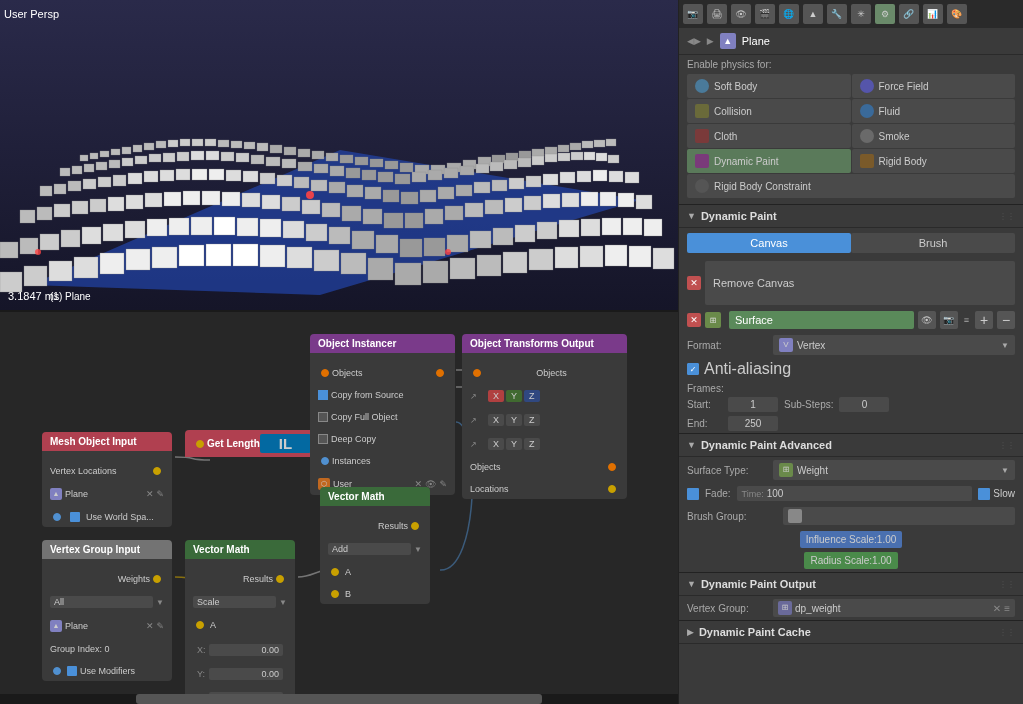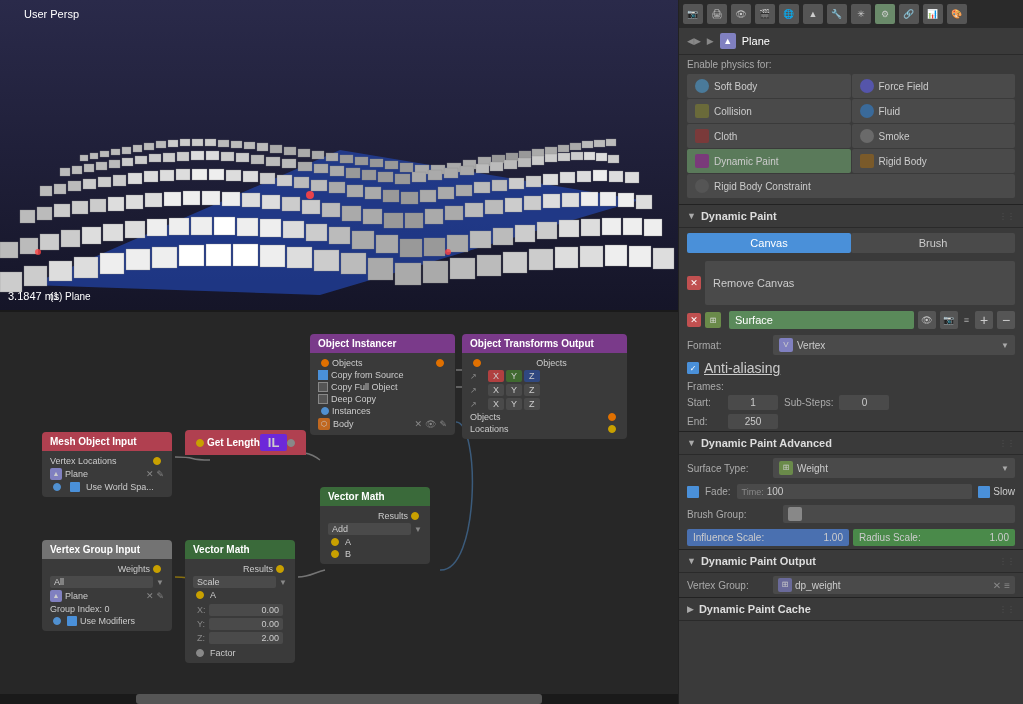--- a/index.html
+++ b/index.html
@@ -3,40 +3,40 @@
   <meta charset="utf-8">
   <style>
     * { margin: 0; padding: 0; box-sizing: border-box; }
     body { width: 1023px; height: 704px; background: #3c3c3c; font-family: 'Segoe UI', Arial, sans-serif; font-size: 11px; color: #ddd; overflow: hidden; display: flex; }
 
     
     .left-panel { width: 678px; height: 704px; display: flex; flex-direction: column; background: #2a2a2a; }
 
     
     .viewport { width: 678px; height: 310px; background: #1a1a1a; position: relative; overflow: hidden; }
-    .viewport-label { position: absolute; top: 8px; left: 24px; color: #fff; font-size: 11px; z-index: 10; }
+    .viewport-label { position: absolute; top: 8px; left: 4px; color: #fff; font-size: 11px; z-index: 10; }
     .viewport-time { position: absolute; bottom: 8px; left: 8px; color: #fff; font-size: 11px; z-index: 10; }
     .plane-label { position: absolute; bottom: 8px; left: 50px; color: #fff; font-size: 10px; z-index: 10; }
     .viewport-bg {
       width: 100%; height: 100%;
       background: linear-gradient(180deg, #3a3a5a 0%, #1a1a3a 60%, #222233 100%);
       position: relative;
     }
 
     
     .node-editor { flex: 1; background: #2a2a2a; position: relative; overflow: hidden; border-top: 2px solid #1a1a1a; }
     .node-editor-bg { width: 100%; height: 100%; background: #272727; position: relative; }
     .scrollbar-h { position: absolute; bottom: 0; left: 0; right: 0; height: 10px; background: #1a1a1a; }
     .scrollbar-thumb { height: 10px; background: #555; border-radius: 3px; width: 60%; margin-left: 20%; }
 
     
     .node { position: absolute; border-radius: 4px; min-width: 130px; }
     .node-header { padding: 4px 8px; border-radius: 4px 4px 0 0; font-size: 10px; font-weight: bold; color: #fff; display: flex; align-items: center; justify-content: space-between; }
     .node-body { background: #3a3a3a; border-radius: 0 0 4px 4px; padding: 4px; }
-    .node-row { display: flex; align-items: center; font-size: 9px; color: #ccc; padding: 1px 4px; position: relative; }
+    .node-row { display: flex; align-items: center; font-size: 9px; color: #ccc; padding: 1px 4px; position: relative; margin-top: 10px; }
     .socket { width: 8px; height: 8px; border-radius: 50%; border: 1px solid #888; display: inline-block; margin: 0 3px; }
     .socket-yellow { background: #c8a000; border-color: #c8a000; }
     .socket-orange { background: #e07000; border-color: #e07000; }
     .socket-blue { background: #5090d0; border-color: #5090d0; }
     .socket-gray { background: #888; border-color: #888; }
 
     .node-mesh { top: 120px; left: 42px; }
     .node-mesh .node-header { background: #b04050; }
     .node-getlength { top: 118px; left: 185px; }
     .node-getlength .node-header { background: #b04050; }
@@ -101,21 +101,21 @@
 
     
     .form-row { display: flex; align-items: center; padding: 3px 8px; gap: 6px; }
     .form-label { color: #aaa; font-size: 10px; min-width: 80px; }
     .dropdown { background: #4a4a4a; border: none; color: #ccc; padding: 3px 6px; font-size: 10px; border-radius: 2px; width: 100%; cursor: pointer; display: flex; align-items: center; justify-content: space-between; }
     .dropdown-arrow { font-size: 8px; color: #aaa; }
 
     
     .check-row { display: flex; align-items: center; padding: 2px 8px; gap: 5px; }
     .checkbox { width: 12px; height: 12px; background: #4a90d9; border: 1px solid #4a90d9; border-radius: 1px; display: flex; align-items: center; justify-content: center; }
-    .check-label { font-size: 14px; color: #ccc; text-decoration: underline; }
+    .check-label { font-size: 16px; color: #ccc; }
 
     
     .frames-label { color: #aaa; font-size: 10px; padding: 3px 8px 1px; }
     .frames-row { display: flex; align-items: center; padding: 2px 8px; gap: 6px; }
     .num-field { background: #4a4a4a; border: none; color: #ccc; padding: 2px 5px; font-size: 10px; border-radius: 2px; min-width: 50px; text-align: center; }
     .field-label { color: #aaa; font-size: 10px; min-width: 35px; }
 
     
     .type-row { display: flex; align-items: center; padding: 3px 8px; gap: 6px; }
     .type-label { color: #aaa; font-size: 10px; min-width: 80px; }
@@ -132,21 +132,21 @@
     .slow-cb { width: 12px; height: 12px; background: #4a90d9; border-radius: 1px; }
     .slow-text { color: #ccc; font-size: 10px; }
 
     
     .brush-row { display: flex; align-items: center; padding: 3px 8px; gap: 16px; }
     .brush-label { color: #aaa; font-size: 10px; min-width: 80px; }
     .brush-field { flex: 1; background: #4a4a4a; border-radius: 2px; padding: 2px 5px; display: flex; align-items: center; }
     .brush-icon { width: 14px; height: 14px; background: #888; border-radius: 2px; }
 
     
-    .scale-row { display: flex; align-items: center; padding: 3px 8px; gap: 4px; }
+    .scale-row { display: flex; align-items: center; padding: 3px 8px; gap: 4px; flex-direction: column; }
     .scale-btn { flex: 1; background: #4a70b0; border: none; color: #ccc; padding: 3px 6px; font-size: 10px; border-radius: 2px; cursor: pointer; display: flex; align-items: center; justify-content: space-between; }
     .scale-btn.green { background: #4a8a4a; }
 
     
     .vg-row { display: flex; align-items: center; padding: 3px 8px; gap: 6px; }
     .vg-label { color: #aaa; font-size: 10px; min-width: 80px; }
     .vg-field { flex: 1; background: #4a4a4a; border: none; color: #ccc; padding: 2px 5px; font-size: 10px; border-radius: 2px; display: flex; align-items: center; gap: 3px; }
     .vg-text { flex: 1; color: #ccc; font-size: 10px; }
     .vg-x { color: #888; cursor: pointer; font-size: 10px; }
     .vg-menu { color: #888; font-size: 10px; cursor: pointer; }
@@ -446,21 +446,21 @@
             <span style="width:10px;height:10px;background:#4a90d9;border-radius:1px;display:inline-block;"></span>
             <span style="font-size:9px;">Use World Spa...</span>
           </div>
         </div>
       </div>
 
       <div class="node node-getlength" style="min-width:110px;">
         <div class="node-header">
           <span class="socket socket-yellow"></span>
           <span>Get Length</span>
-          <span style="font-size:13px;background:#6d28d9;padding:1px 8px;border-radius:2px;color:#ccc;">IL</span>
+          <span style="font-size:15px;background:#0369a1;padding:1px 19px;border-radius:2px;color:#ccc;">IL</span>
           <span class="socket socket-gray" style="margin-left:auto;"></span>
         </div>
       </div>
 
       <div class="node node-instancer" style="min-width:145px;">
         <div class="node-header">
           <span>Object Instancer</span>
         </div>
         <div class="node-body">
           <div class="node-row">
@@ -479,21 +479,21 @@
           <div class="node-row">
             <span class="cb"></span>
             <span style="font-size:9px;">Deep Copy</span>
           </div>
           <div class="node-row">
             <span class="socket socket-blue"></span>
             <span style="font-size:9px;">Instances</span>
           </div>
           <div class="node-row" style="gap:3px;">
             <span style="width:12px;height:12px;background:#c06820;border-radius:2px;display:inline-block;font-size:7px;text-align:center;line-height:12px;">⬡</span>
-            <span style="font-size:9px;flex:1;">Body</span>
+            <span style="font-size:9px;flex:1;">User</span>
             <span style="font-size:9px;color:#888;">✕</span>
             <span style="font-size:9px;color:#888;">👁</span>
             <span style="font-size:9px;color:#888;">✎</span>
           </div>
         </div>
       </div>
 
       <div class="node node-transforms" style="min-width:165px;">
         <div class="node-header">
           <span>Object Transforms Output</span>

